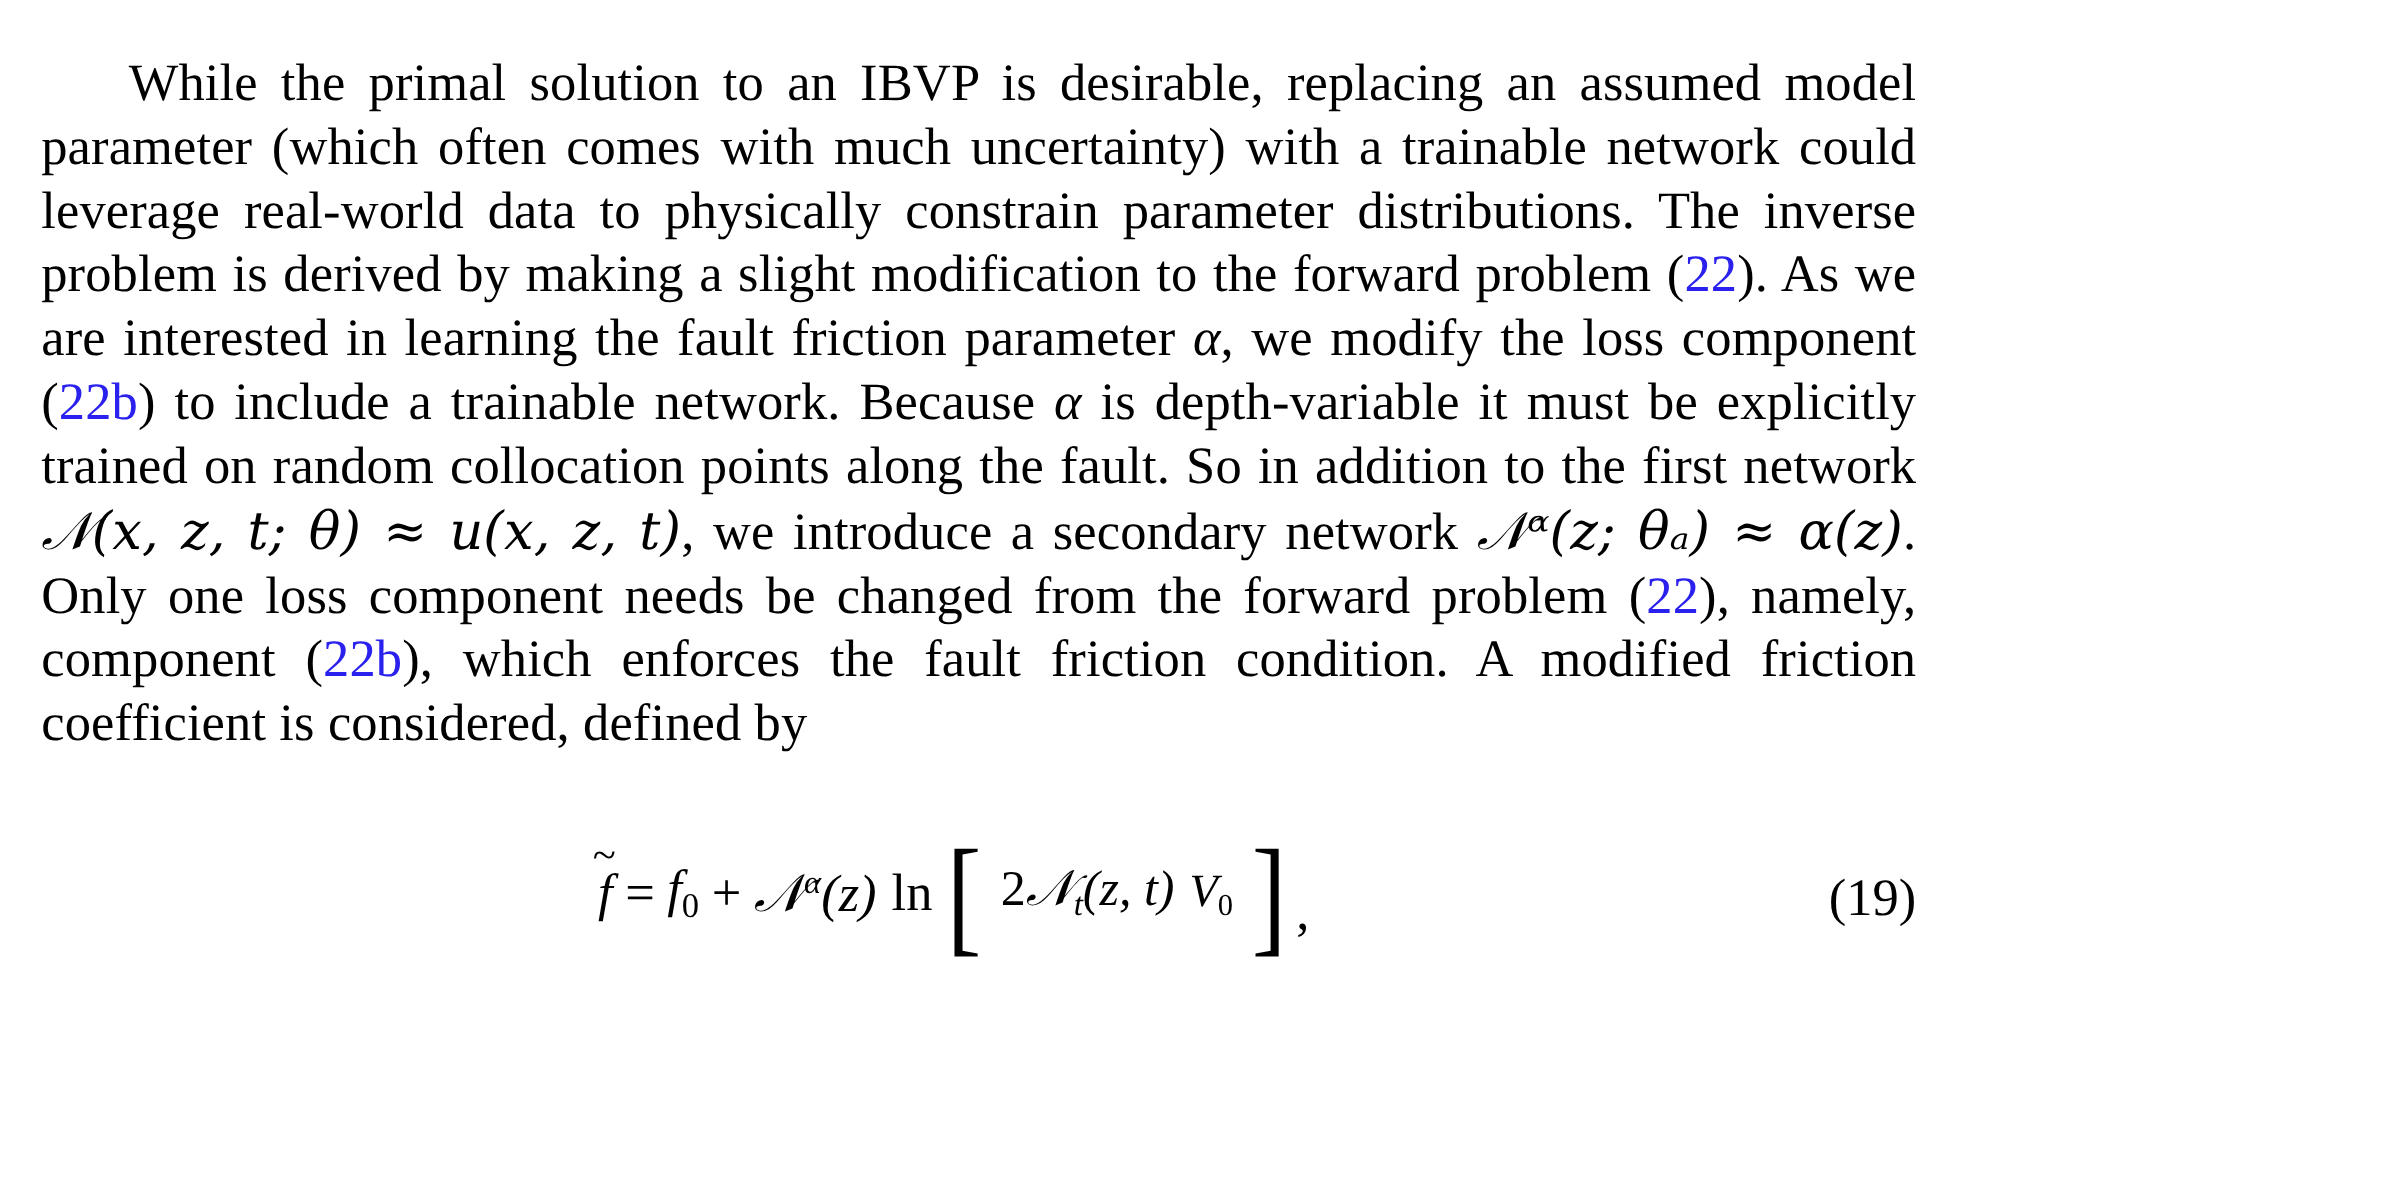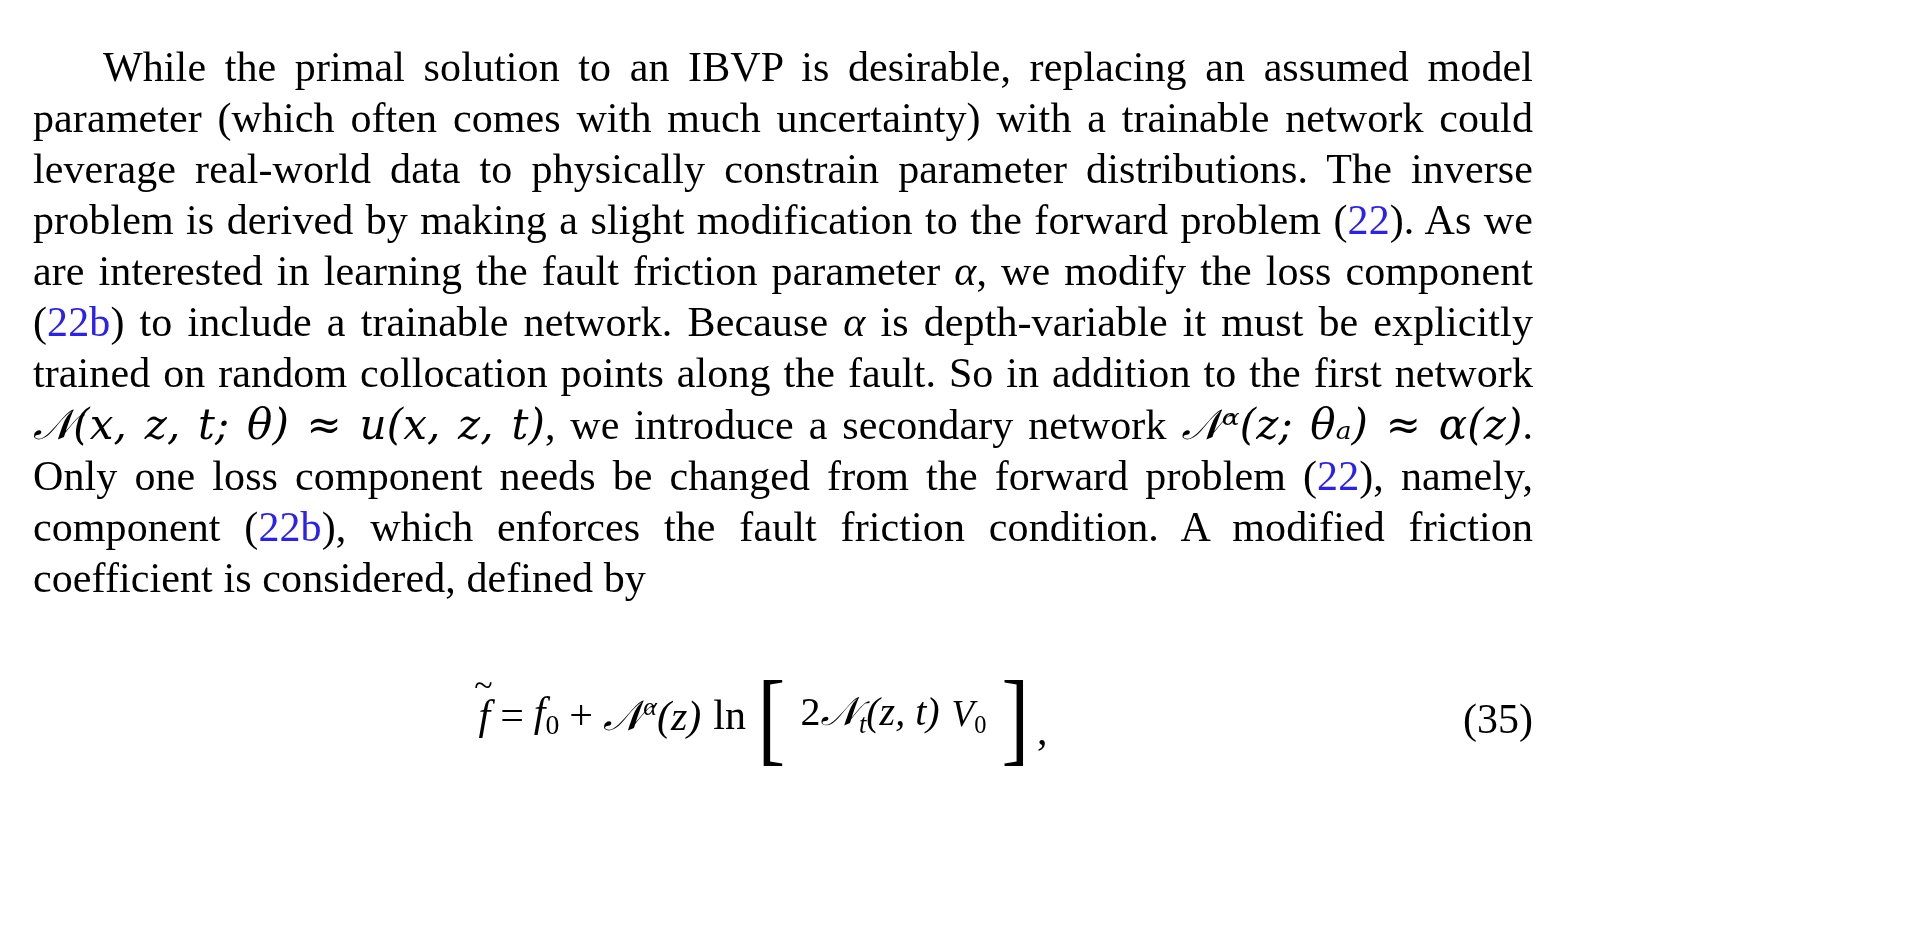--- a/index.html
+++ b/index.html
@@ -165,16 +165,16 @@
         <span class="bracket">[</span>
         <span class="frac">
           <span class="num"><span>2</span><span class="cal">𝒩</span><sub class="it">t</sub><span class="it">(z, t)</span></span>
           <span class="bar"></span>
           <span class="den"><span class="it">V</span><sub>0</sub></span>
         </span>
         <span class="bracket">]</span>
         <span class="eq-comma">,</span>
       </div>
     </div>
-    <div class="eq-number">(35)</div>
+    <div class="eq-number">(19)</div>
   </div>
 
 </div>
 
 </body></html>

